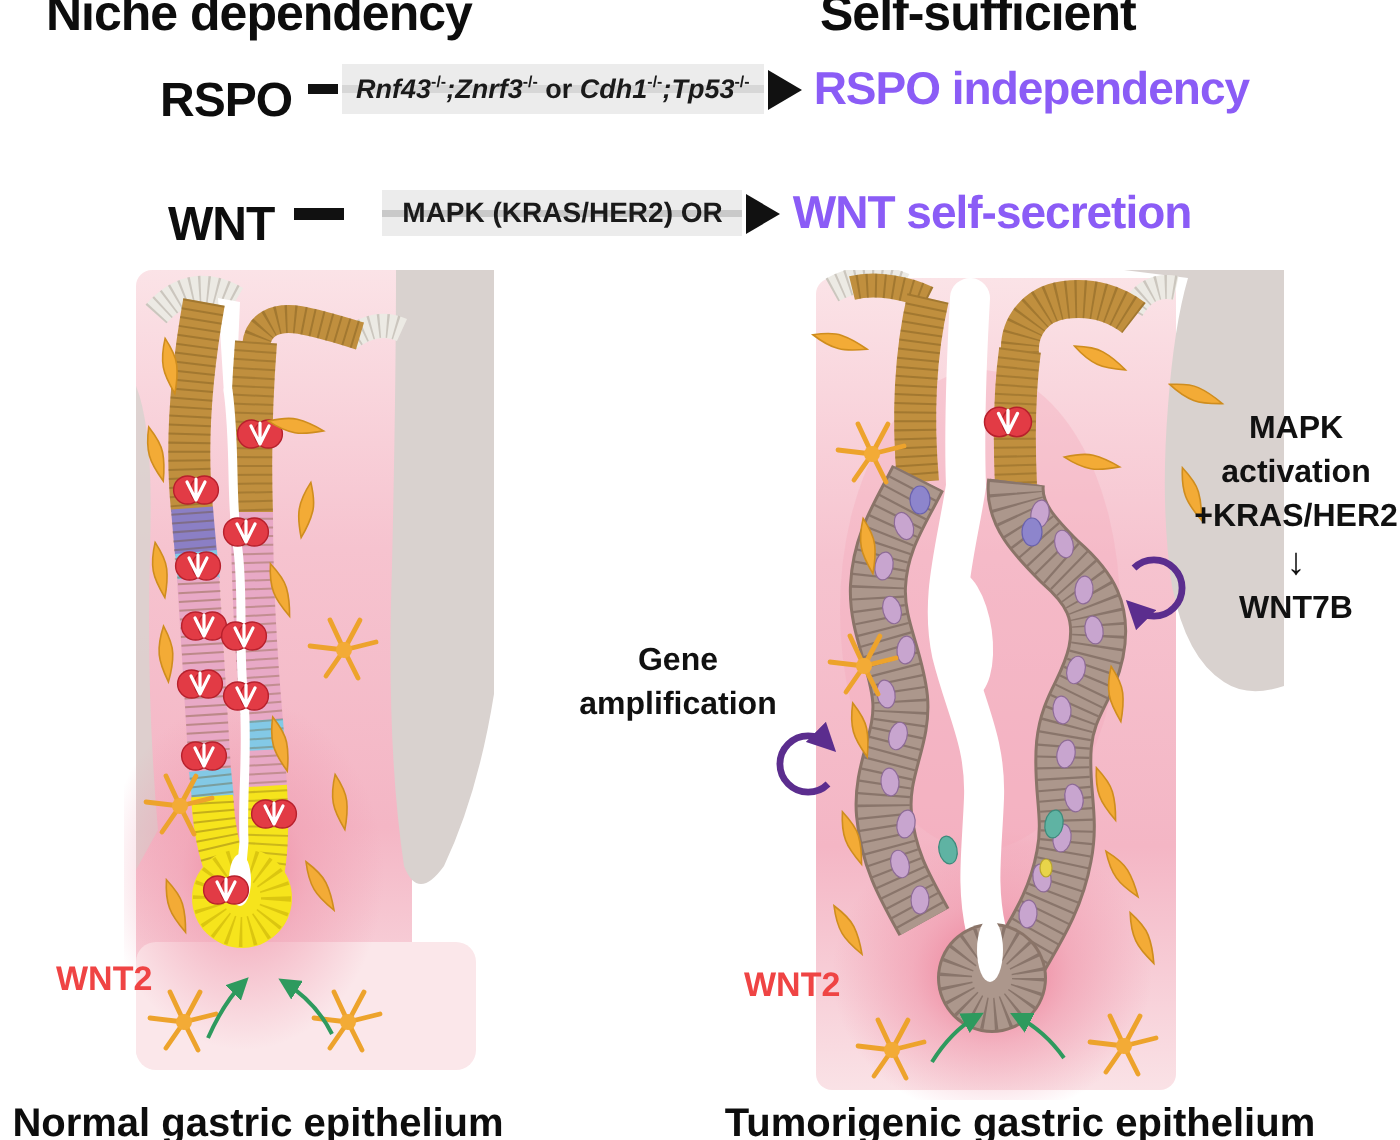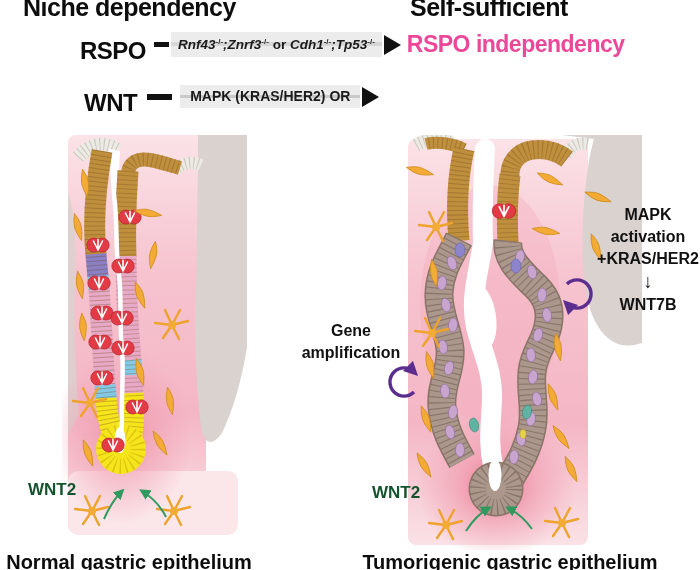--- a/index.html
+++ b/index.html
@@ -8,51 +8,52 @@
   .abs{position:absolute;}
   .hdr{position:absolute;font-size:25px;font-weight:bold;color:#0d0d0d;letter-spacing:-0.5px;white-space:nowrap;}
   .prow{position:absolute;display:flex;align-items:center;white-space:nowrap;}
   .rowlabel{font-size:24px;font-weight:bold;color:#0d0d0d;letter-spacing:-0.5px;margin-top:13px;}
   .dash{width:15px;height:5px;background:#111;margin-left:8px;}
   .dash2{width:25px;height:6px;background:#111;margin-left:10px;}
   .genebox{margin-left:2px;padding:5px 7px;font-size:13.5px;font-weight:bold;color:#1a1a1a;
      background:linear-gradient(to bottom,#ececec 0 42%,#d7d7d7 42% 58%,#ececec 58% 100%);}
   .genebox em{font-style:italic;}
   .genebox sup{font-size:8px;font-weight:bold;vertical-align:super;line-height:0;}
-  .wntbox{margin-left:8px;padding:3px 10px;font-size:14px;font-weight:bold;color:#1a1a1a;text-align:center;
+  .wntbox{margin-left:19px;padding:3px 10px;font-size:14px;font-weight:bold;color:#1a1a1a;text-align:center;
      background:linear-gradient(to bottom,#ececec 0 44%,#c9c9c9 44% 58%,#ececec 58% 100%);}
   .wntbox .bl{display:block;line-height:17px;}
   .ahead{width:0;height:0;border-left:17px solid #111;border-top:10px solid transparent;border-bottom:10px solid transparent;margin-left:2px;}
-  .result{font-size:23px;font-weight:bold;color:#ec4899;margin-left:6px;letter-spacing:-0.5px;}
+  .result{font-size:23px;font-weight:bold;color:#8b5cf6;margin-left:6px;letter-spacing:-0.5px;}
   .anno{position:absolute;text-align:center;font-weight:bold;color:#111;font-size:16px;line-height:22px;}
   .anno .dn{font-size:19px;line-height:24px;}
-  .wnt2{position:absolute;font-size:17px;font-weight:bold;color:#14532d;}
+  .wnt2{position:absolute;font-size:17px;font-weight:bold;color:#ef4444;}
   .caption{position:absolute;top:551px;font-size:20px;font-weight:bold;color:#0d0d0d;text-align:center;white-space:nowrap;}
 </style>
 </head>
 <body>
 
 <div class="hdr" style="left:23px;top:-7px">Niche dependency</div>
 <div class="hdr" style="left:410px;top:-7px">Self-sufficient</div>
 
 <div class="prow" style="left:80px;top:24px">
   <span class="rowlabel">RSPO</span>
   <span class="dash"></span>
   <span class="genebox"><em>Rnf43</em><sup>-/-</sup><em>;Znrf3</em><sup>-/-</sup><span> or </span><em>Cdh1</em><sup>-/-</sup><em>;Tp53</em><sup>-/-</sup></span>
   <span class="ahead"></span>
   <span class="result">RSPO independency</span>
 </div>
 
-<div class="prow" style="left:84px;top:76px">
+<div class="prow" style="left:84px;top:86px">
   <span class="rowlabel">WNT</span>
   <span class="dash2"></span>
   <span class="wntbox">
     <span class="bl">MAPK (KRAS/HER2) OR</span>
   </span>
   <span class="ahead"></span>
+  <span class="result">WNT self-secretion</span>
 </div>
 
 <svg class="abs" style="left:62px;top:135px" width="185" height="402" viewBox="0 0 185 402">
   <defs>
     <linearGradient id="pinkV" x1="0" y1="0" x2="0" y2="1">
       <stop offset="0" stop-color="#fbe3e7"></stop>
         <stop offset="0.35" stop-color="#f6c3cf"></stop>
       <stop offset="0.7" stop-color="#f4b6c5"></stop>
         <stop offset="1" stop-color="#fae2e6"></stop>
     </linearGradient>
@@ -274,21 +275,21 @@
 </svg>
 
 <div class="anno" style="left:592px;top:204px;width:112px">
   <div>MAPK</div>
   <div>activation</div>
   <div>+KRAS/HER2</div>
   <div class="dn">↓</div>
   <div>WNT7B</div>
 </div>
 
-<div class="anno" style="left:296px;top:320px;width:110px">
+<div class="anno" style="left:284px;top:320px;width:110px">
   <div>Gene</div>
   <div>amplification</div>
   <div style="height:12px"></div>
 </div>
 
 <div class="wnt2" style="left:28px;top:480px">WNT2</div>
 <div class="wnt2" style="left:372px;top:483px">WNT2</div>
 
 <div class="caption" style="left:0px;width:258px">Normal gastric epithelium</div>
 <div class="caption" style="left:358px;width:304px">Tumorigenic gastric epithelium</div>

